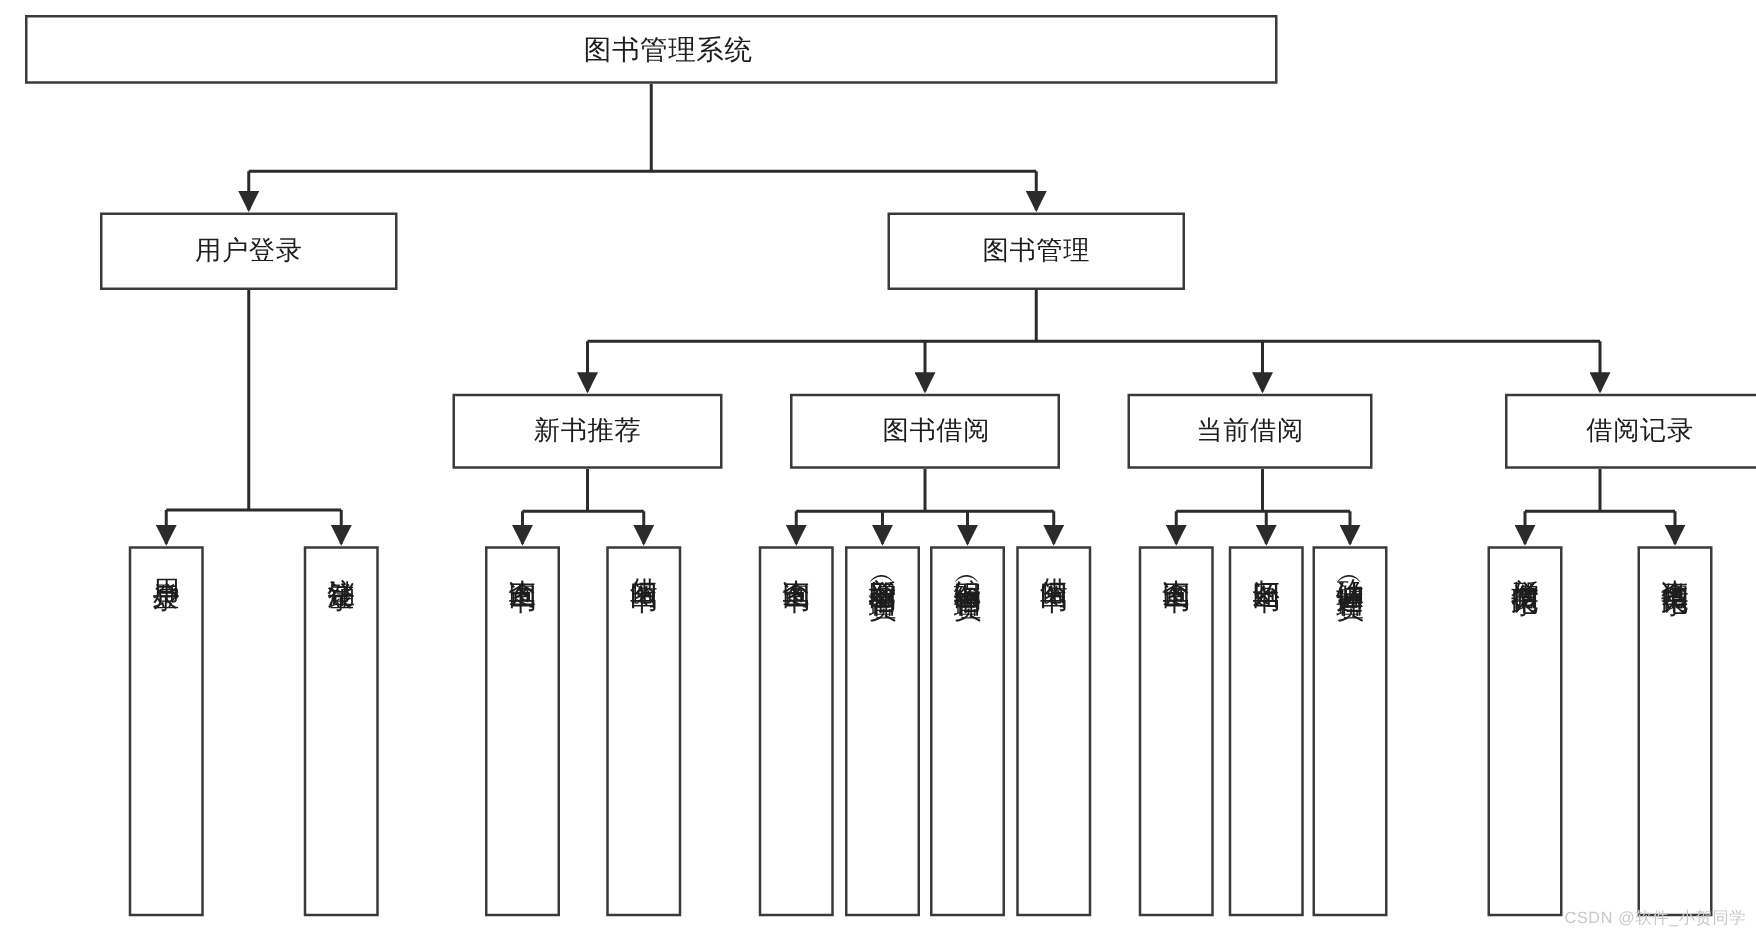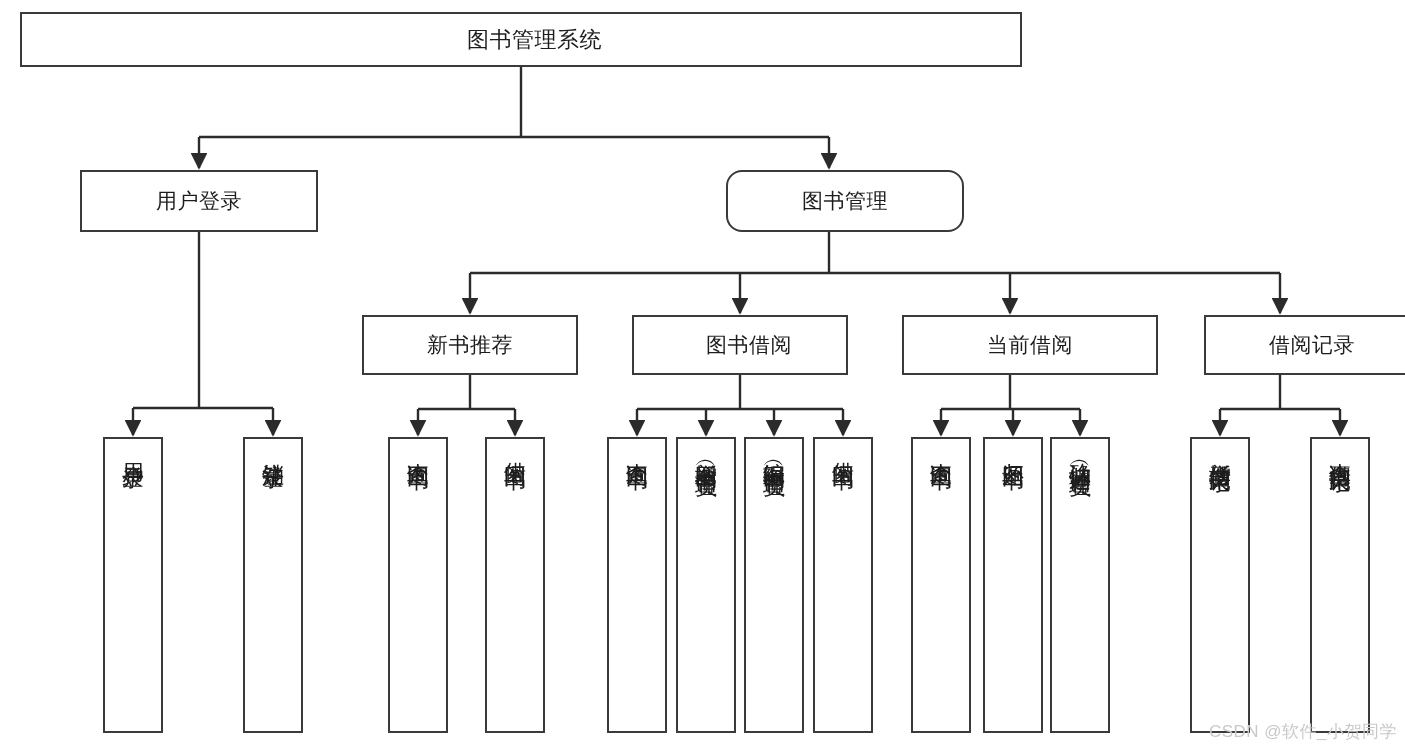--- a/index.html
+++ b/index.html
@@ -61,21 +61,21 @@
     text-orientation: upright;
     font-size: 22px;
     line-height: 1.0;
     letter-spacing: 2px;
     white-space: nowrap;
   }
   .watermark {
     position: absolute;
     right: 8px;
     bottom: 4px;
-    font-size: 17px;
+    font-size: 13px;
     color: #c9c9c9;
     white-space: nowrap;
     z-index: 3;
     letter-spacing: 0.5px;
   }
 </style>
 </head>
 <body>
 
 <div id="canvas">
@@ -123,31 +123,31 @@
       </g>
   </svg>
 
   <div class="node h root" style="left: 20px; top: 12px; width: 1002px; height: 55px; padding-left: 27px;">
     <span class="label">图书管理系统</span>
   </div>
 
   <div class="node h" style="left: 80px; top: 170px; width: 238px; height: 62px;">
     <span class="label">用户登录</span>
   </div>
-  <div class="node h" style="left: 726px; top: 170px; width: 238px; height: 62px; border-radius: 16px;">
+  <div class="node h" style="left: 710px; top: 170px; width: 238px; height: 62px;">
     <span class="label">图书管理</span>
   </div>
 
   <div class="node h" style="left: 362px; top: 315px; width: 216px; height: 60px;">
     <span class="label">新书推荐</span>
   </div>
   <div class="node h" style="left: 632px; top: 315px; width: 216px; height: 60px; padding-left: 18px;">
     <span class="label">图书借阅</span>
   </div>
-  <div class="node h" style="left: 902px; top: 315px; width: 256px; height: 60px;">
+  <div class="node h" style="left: 902px; top: 315px; width: 196px; height: 60px;">
     <span class="label">当前借阅</span>
   </div>
   <div class="node h" style="left: 1172px; top: 315px; width: 216px; height: 60px; margin-left: 32px;">
     <span class="label">借阅记录</span>
   </div>
 
   <div class="node v" style="left: 103px; top: 437px; width: 60px; height: 296px;">
     <span class="label">用户登录</span>
   </div>
   <div class="node v" style="left: 243px; top: 437px; width: 60px; height: 296px;">

